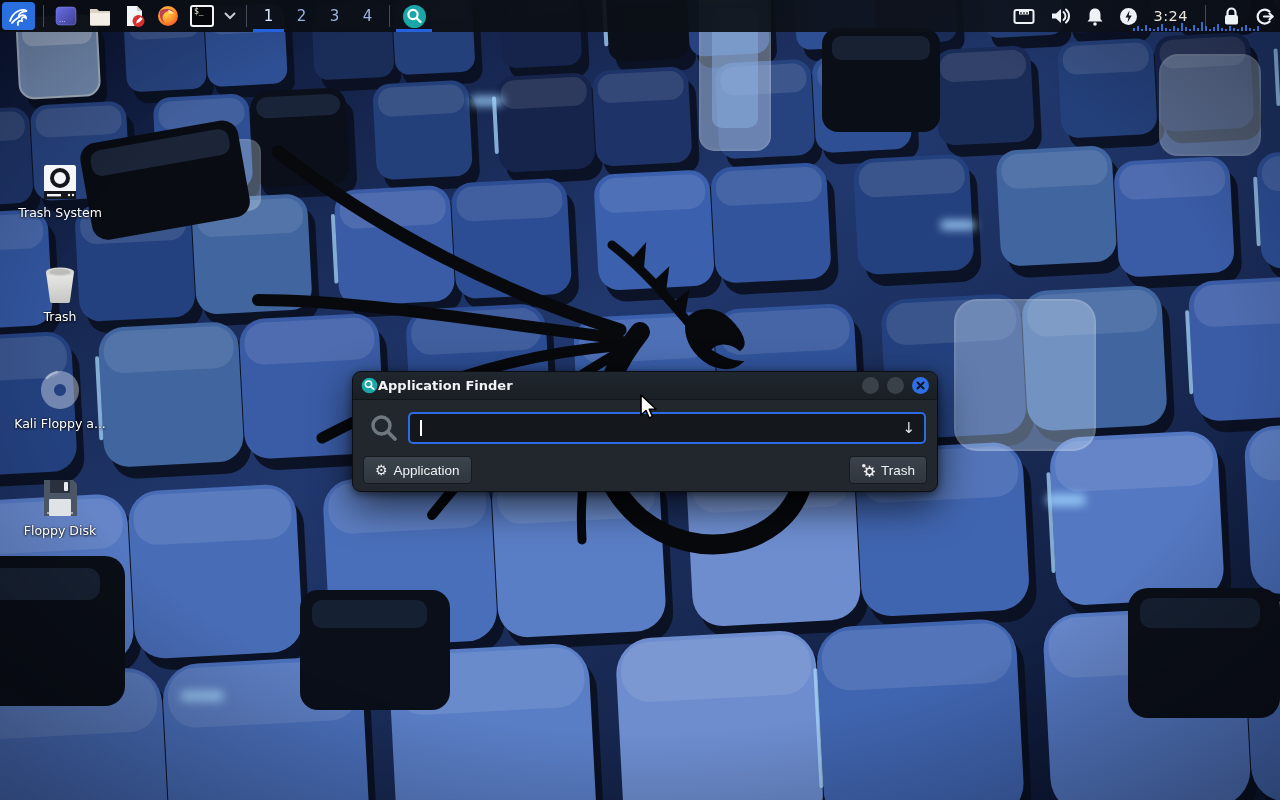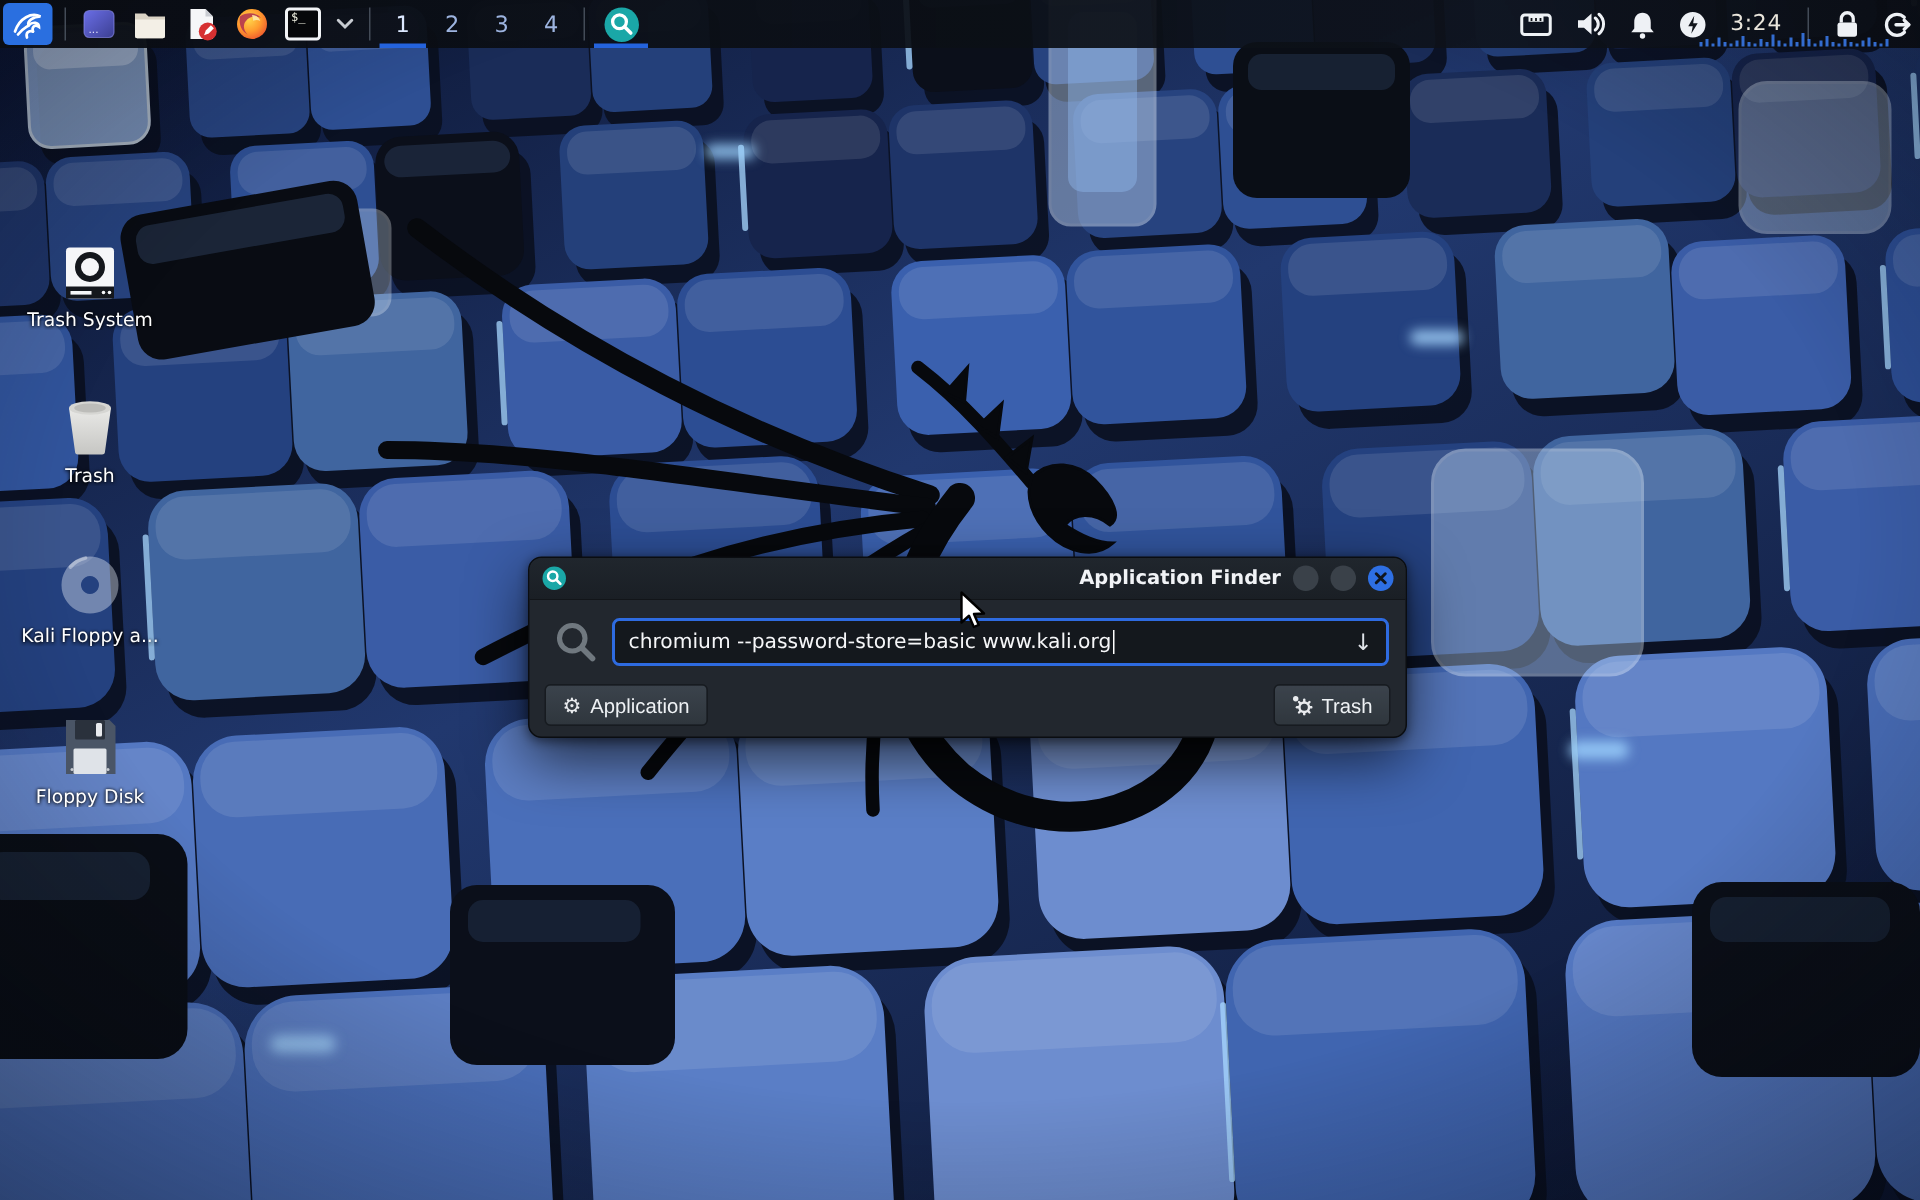--- a/index.html
+++ b/index.html
@@ -37,21 +37,21 @@
   .dicon .ic { height:40px; display:flex; align-items:flex-end; justify-content:center; }
   .dicon .lbl { margin-top:5px; font-size:12.5px; color:#ffffff; text-shadow:0 1px 3px rgba(0,0,0,.95), 0 0 2px rgba(0,0,0,.8);
                 white-space:nowrap; overflow:hidden; text-overflow:ellipsis; }
 
   
   .dialog { position:absolute; left:352px; top:371px; width:586px; height:121px; z-index:30;
             background:#22272e; border:1px solid #0a0d11; border-radius:9px;
             box-shadow:0 14px 38px rgba(0,0,0,.65), 0 2px 8px rgba(0,0,0,.5); }
   .titlebar { height:28px; background:linear-gradient(#20262d,#1a1f25); border-radius:8px 8px 0 0;
               border-bottom:1px solid #121519; display:flex; align-items:center; padding:0 8px; }
-  .tb-title { flex:1; text-align:right; font-size:13px; font-weight:bold; color:#f1f3f6; }
+  .tb-title { flex:1; text-align:left; font-size:13px; font-weight:bold; color:#f1f3f6; }
   .wbtn { width:17px; height:17px; border-radius:50%; background:#3a4149; margin-left:8px; display:flex; align-items:center; justify-content:center; }
   .wbtn.close { background:#2e6fe3; }
   .drow1 { display:flex; align-items:center; padding:12px 11px 5px 11px; }
   .search-glyph { margin:0 9px 0 5px; flex:0 0 auto; }
   .finput { flex:1; height:32px; background:#14181d; border:2px solid #2e6be0; border-radius:5px;
             display:flex; align-items:center; padding:0 9px; color:#f5f6f8; font-size:13.5px; }
   .finput .txt { white-space:pre; }
   .caret { display:inline-block; width:1.5px; height:16px; background:#ffffff; margin-left:1px; }
   .finput .spacer { flex:1; }
   .arrow-down { font-size:15px; color:#dfe3e8; }
@@ -572,21 +572,20 @@
         <path d="M1.5,1.5 L7.5,7.5 M7.5,1.5 L1.5,7.5" stroke="#10151d" stroke-width="2" stroke-linecap="round"></path>
       </svg>
     </div>
   </div>
   <div class="drow1">
     <svg class="search-glyph" width="30" height="30" viewBox="0 0 30 30">
       <circle cx="12.5" cy="12.5" r="8.5" fill="none" stroke="#70787f" stroke-width="3.4"></circle>
       <line x1="19" y1="19" x2="26" y2="26" stroke="#70787f" stroke-width="3.8" stroke-linecap="round"></line>
     </svg>
     <div class="finput">
-      <span class="txt">chromium --password-store=basic www.kali.org</span>
       <span class="caret"></span>
       <span class="spacer"></span>
       <span class="arrow-down">↓</span>
     </div>
   </div>
   <div class="drow2">
     <button class="fbtn">
       <span class="gear-glyph">⚙</span>
       <span>Application</span>
     </button>

